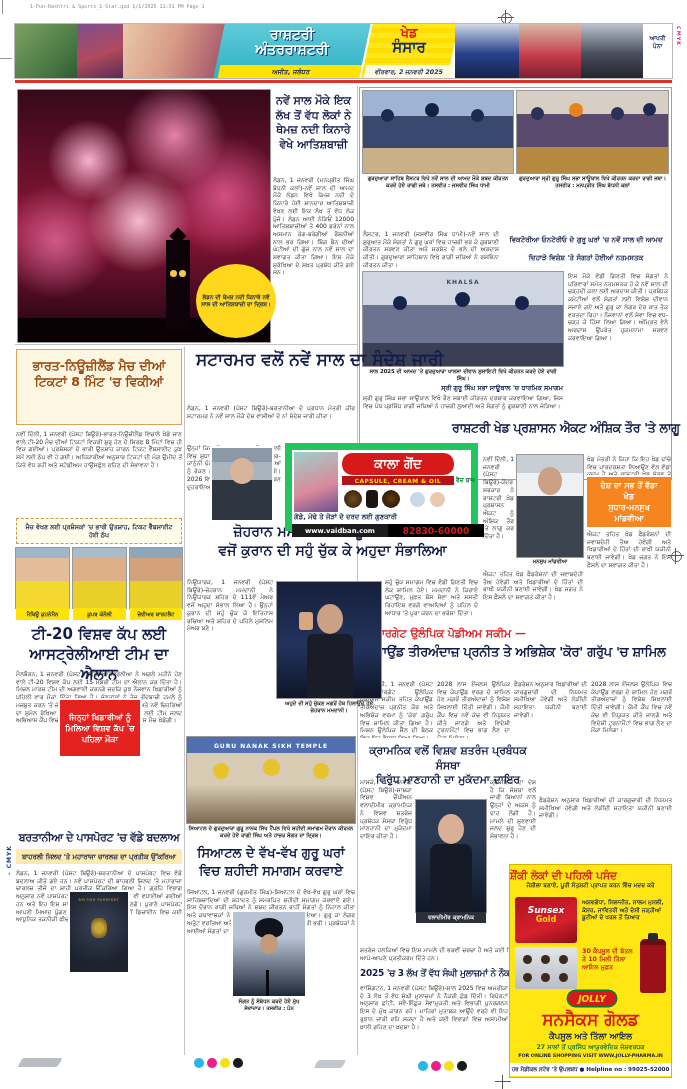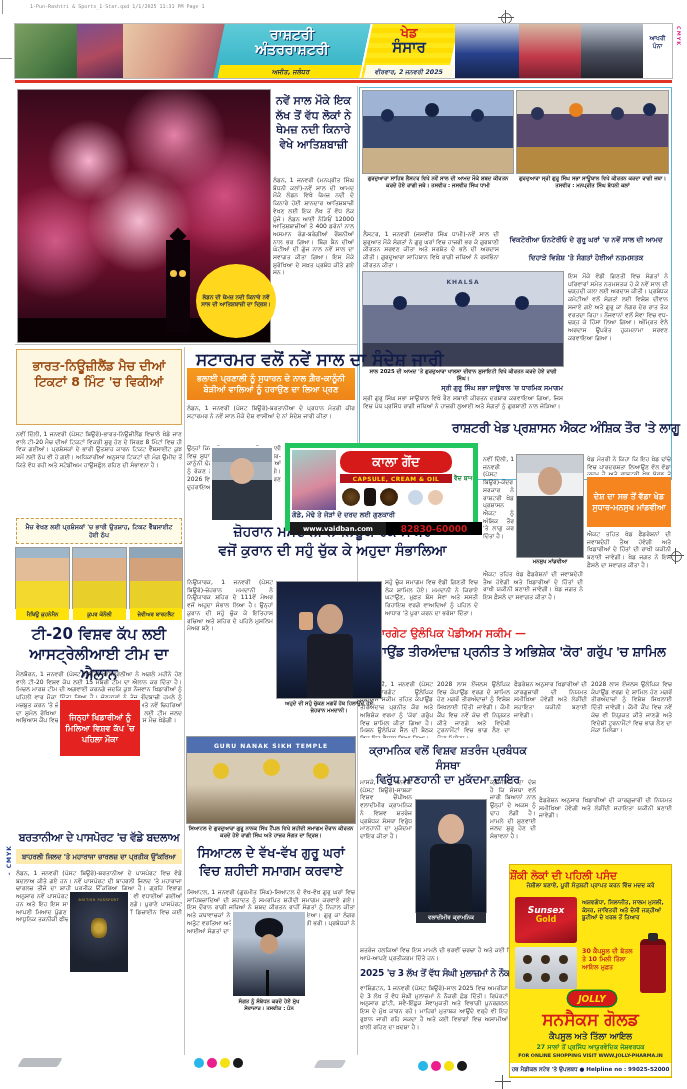--- a/index.html
+++ b/index.html
@@ -135,28 +135,27 @@
 
   <div class="abs hl nowrap" style="left:16px;top:831px;width:166px;font-size:11px;letter-spacing:-0.4px;">ਬਰਤਾਨੀਆ ਦੇ ਪਾਸਪੋਰਟ 'ਚ ਵੱਡੇ ਬਦਲਾਅ</div>
   <div class="abs centerline" style="left:16px;top:849px;width:166px;height:15px;background:#fdeab0;font-size:6.8px;font-weight:bold;color:#13214d;">ਬਾਹਰਲੀ ਜਿਲਦ 'ਤੇ ਮਹਾਰਾਜਾ ਚਾਰਲਜ਼ ਦਾ ਪ੍ਰਤੀਕ ਉੱਕਰਿਆ</div>
   <div class="abs bt" style="left:16px;top:869px;width:166px;height:182px;">ਲੰਡਨ, 1 ਜਨਵਰੀ (ਪੋਸਟ ਬਿਊਰੋ)-ਬਰਤਾਨੀਆ ਦੇ ਪਾਸਪੋਰਟ ਵਿਚ ਵੱਡੇ ਬਦਲਾਅ ਕੀਤੇ ਗਏ ਹਨ। ਨਵੇਂ ਪਾਸਪੋਰਟ ਦੀ ਬਾਹਰਲੀ ਜਿਲਦ 'ਤੇ ਮਹਾਰਾਜਾ ਚਾਰਲਜ਼ ਤੀਜੇ ਦਾ ਸ਼ਾਹੀ ਪ੍ਰਤੀਕ ਉੱਕਰਿਆ ਗਿਆ ਹੈ। ਗ੍ਰਹਿ ਵਿਭਾਗ ਅਨੁਸਾਰ ਨਵੇਂ ਪਾਸਪੋਰਟ ਵਿਚ ਸੁਰੱਖਿਆ ਵਿਸ਼ੇਸ਼ਤਾਵਾਂ ਵੀ ਵਧਾਈਆਂ ਗਈਆਂ ਹਨ ਅਤੇ ਇਹ ਇਸ ਸਾਲ ਤੋਂ ਜਾਰੀ ਹੋਣੇ ਸ਼ੁਰੂ ਹੋ ਜਾਣਗੇ। ਪੁਰਾਣੇ ਪਾਸਪੋਰਟ ਆਪਣੀ ਮਿਆਦ ਪੁੱਗਣ ਤੱਕ ਜਾਇਜ਼ ਰਹਿਣਗੇ। ਨਵੀਂ ਡਿਜ਼ਾਈਨ ਵਿਚ ਕਈ ਆਧੁਨਿਕ ਤਕਨੀਕੀ ਫੀਚਰ ਸ਼ਾਮਿਲ ਕੀਤੇ ਗਏ ਹਨ।</div>
   <div class="ph" style="left:70px;top:892px;width:58px;height:80px;background:radial-gradient(circle at 50% 40%, #3a4358, #1d222f 70%);z-index:2;box-shadow:0 0 0 2px #fff;">
     <div class="abs" style="left:0;top:6px;width:58px;text-align:center;font-size:3.5px;color:#caa63b;letter-spacing:.5px;">BRITISH PASSPORT</div>
     <div class="dot" style="left:21px;top:26px;width:16px;height:20px;background:radial-gradient(circle,#caa63b 30%,#8a6e1f 70%);border-radius:40%;"></div>
   </div>
 
   <div class="abs hl nowrap" style="left:196px;top:349px;width:168px;font-size:17px;">ਸਟਾਰਮਰ ਵਲੋਂ ਨਵੇਂ ਸਾਲ ਦਾ ਸੰਦੇਸ਼ ਜਾਰੀ</div>
-  <div class="abs centerline" style="left:187px;top:368px;width:168px;height:32px;background:linear-gradient(180deg,#f59a1f,#ef8418);color:#fff;font-size:8.3px;font-weight:bold;text-align:center;line-height:11px;padding:2px 4px;box-sizing:border-box;">ਭਲਾਈ ਪ੍ਰਣਾਲੀ ਨੂੰ ਸੁਧਾਰਨ ਦੇ ਨਾਲ ਗ਼ੈਰ-ਕਾਨੂੰਨੀ ਬੇੜੀਆਂ ਵਾਲਿਆਂ ਨੂੰ ਹਰਾਉਣ ਦਾ ਲਿਆ ਪ੍ਰਣ</div>
   <div class="abs bt" style="left:187px;top:404px;width:168px;height:38px;">ਲੰਡਨ, 1 ਜਨਵਰੀ (ਪੋਸਟ ਬਿਊਰੋ)-ਬਰਤਾਨੀਆ ਦੇ ਪ੍ਰਧਾਨ ਮੰਤਰੀ ਕੀਰ ਸਟਾਰਮਰ ਨੇ ਨਵੇਂ ਸਾਲ ਮੌਕੇ ਦੇਸ਼ ਵਾਸੀਆਂ ਦੇ ਨਾਂ ਸੰਦੇਸ਼ ਜਾਰੀ ਕੀਤਾ।</div>
   <div class="abs bt" style="left:187px;top:444px;width:94px;height:86px;">ਉਨ੍ਹਾਂ ਕਿਹਾ ਕਿ ਸਰਕਾਰ ਭਲਾਈ ਪ੍ਰਣਾਲੀ ਵਿਚ ਸੁਧਾਰ ਲਈ ਵਚਨਬੱਧ ਹੈ ਅਤੇ ਗ਼ੈਰ-ਕਾਨੂੰਨੀ ਢੰਗ ਨਾਲ ਆਉਣ ਵਾਲੀਆਂ ਬੇੜੀਆਂ ਨੂੰ ਰੋਕਣ ਲਈ ਸਖ਼ਤ ਕਦਮ ਚੁੱਕੇ ਜਾਣਗੇ। 2026 ਵਿਚ ਦੇਸ਼ ਨੂੰ ਅੱਗੇ ਲਿਜਾਣ ਦਾ ਪ੍ਰਣ ਦੁਹਰਾਇਆ ਗਿਆ।</div>
   <div class="ph" style="left:212px;top:448px;width:60px;height:72px;background:linear-gradient(180deg,#8a98a8 0 20%,#aab4be 20% 45%,#2e3642 45% 100%);z-index:2;box-shadow:0 0 0 2px #fff;">
     <div class="dot" style="left:18px;top:10px;width:24px;height:26px;background:#d8b49a;"></div>
   </div>
 
-  <div class="abs" style="left:285px;top:443px;width:193px;height:88px;background:#fff;border:5px solid #22c55e;box-sizing:border-box;z-index:2;">
+  <div class="abs" style="left:285px;top:443px;width:193px;height:88px;background:#fff;border:7px solid #22c55e;box-sizing:border-box;z-index:2;">
     <div class="abs" style="left:2px;top:2px;width:44px;height:60px;background:linear-gradient(160deg,#9fd0c8,#d9899c 60%,#6a4e8f);"></div>
     <div class="abs centerline" style="left:50px;top:3px;width:112px;height:22px;background:#d61a1a;border-radius:10px;color:#fff;font-size:13px;font-weight:bold;">ਕਾਲਾ ਗੋਂਦ</div>
     <div class="abs centerline" style="left:50px;top:26px;width:112px;height:9px;background:#b5121a;color:#ffe200;font-size:5.8px;font-weight:bold;letter-spacing:.5px;">CAPSULE, CREAM &amp; OIL</div>
     <div class="abs" style="left:164px;top:26px;width:26px;height:12px;font-size:6px;font-weight:bold;color:#0a7a2f;">ਵੈਦ ਬਾन</div>
     <div class="dot" style="left:52px;top:40px;width:18px;height:18px;background:radial-gradient(circle,#6e4a1f,#2e1c08);"></div>
     <div class="dot" style="left:74px;top:40px;width:12px;height:18px;border-radius:4px;background:#1c1410;"></div>
     <div class="dot" style="left:90px;top:40px;width:18px;height:18px;background:radial-gradient(circle,#5e3a14,#241204);"></div>
     <div class="dot" style="left:118px;top:42px;width:15px;height:15px;background:#c9d8e8;"></div>
     <div class="dot" style="left:138px;top:42px;width:15px;height:15px;background:#e8c9b0;"></div>
     <div class="abs nowrap" style="left:2px;top:63px;width:130px;font-size:6.8px;font-weight:bold;color:#13214d;">ਗੋਡੇ, ਮੋਢੇ ਤੇ ਜੋੜਾਂ ਦੇ ਦਰਦ ਲਈ ਗੁਣਕਾਰੀ</div>
@@ -164,21 +163,21 @@
     <div class="abs centerline" style="left:96px;top:74px;width:96px;height:13px;background:#000000;color:#d61a1a;font-size:9px;font-weight:bold;">82830-60000</div>
   </div>
 
   <div class="abs hl nowrap" style="left:452px;top:420px;width:220px;font-size:12.5px;letter-spacing:-0.3px;">ਰਾਸ਼ਟਰੀ ਖੇਡ ਪ੍ਰਸ਼ਾਸਨ ਐਕਟ ਅੰਸ਼ਿਕ ਤੌਰ 'ਤੇ ਲਾਗੂ</div>
   <div class="abs bt" style="left:483px;top:455px;width:31px;height:168px;">ਨਵੀਂ ਦਿੱਲੀ, 1 ਜਨਵਰੀ (ਪੋਸਟ ਬਿਊਰੋ)-ਕੇਂਦਰ ਸਰਕਾਰ ਨੇ ਰਾਸ਼ਟਰੀ ਖੇਡ ਪ੍ਰਸ਼ਾਸਨ ਐਕਟ ਨੂੰ ਅੰਸ਼ਿਕ ਤੌਰ 'ਤੇ ਲਾਗੂ ਕਰ ਦਿੱਤਾ ਹੈ।</div>
   <div class="ph" style="left:517px;top:455px;width:66px;height:102px;background:linear-gradient(180deg,#c9cdd4 0 18%,#eef0f2 18% 40%,#3c4450 40% 100%);">
     <div class="dot" style="left:21px;top:12px;width:24px;height:28px;background:#caa184;"></div>
   </div>
   <div class="abs cap" style="left:517px;top:558px;width:66px;height:8px;">ਮਨਸੁਖ ਮਾਂਡਵੀਆ</div>
   <div class="abs bt" style="left:587px;top:455px;width:84px;height:20px;">ਖੇਡ ਮੰਤਰੀ ਨੇ ਕਿਹਾ ਕਿ ਇਹ ਖੇਡ ਢਾਂਚੇ ਵਿਚ ਪਾਰਦਰਸ਼ਤਾ ਲਿਆਉਣ ਵੱਲ ਵੱਡਾ ਕਦਮ ਹੈ ਅਤੇ ਰਾਸ਼ਟਰੀ ਖੇਡ ਬੋਰਡ ਤੇ ਟ੍ਰਿਬਿਊਨਲ ਦਾ ਗਠਨ ਕੀਤਾ ਜਾਵੇਗਾ।</div>
-  <div class="abs centerline" style="left:587px;top:477px;width:84px;height:50px;background:#f6851f;color:#fff;font-size:8px;font-weight:bold;text-align:center;line-height:11px;padding:2px;box-sizing:border-box;">
+  <div class="abs centerline" style="left:587px;top:477px;width:84px;height:50px;background:#f6851f;color:#fff;font-size:8px;font-weight:bold;text-align:center;line-height:11px;padding:8px;box-sizing:border-box;">
     <div>
       <div>ਦੇਸ਼ ਦਾ ਸਭ ਤੋਂ ਵੱਡਾ ਖੇਡ</div>
       <div>ਸੁਧਾਰ-ਮਨਸੁਖ ਮਾਂਡਵੀਆ</div>
     </div>
   </div>
   <div class="abs bt" style="left:587px;top:530px;width:84px;height:93px;">ਐਕਟ ਤਹਿਤ ਖੇਡ ਫੈਡਰੇਸ਼ਨਾਂ ਦੀ ਜਵਾਬਦੇਹੀ ਤੈਅ ਹੋਵੇਗੀ ਅਤੇ ਖਿਡਾਰੀਆਂ ਦੇ ਹਿੱਤਾਂ ਦੀ ਰਾਖੀ ਯਕੀਨੀ ਬਣਾਈ ਜਾਵੇਗੀ। ਖੇਡ ਜਗਤ ਨੇ ਇਸ ਫ਼ੈਸਲੇ ਦਾ ਸਵਾਗਤ ਕੀਤਾ ਹੈ।</div>
   <div class="abs bt" style="left:483px;top:570px;width:100px;height:53px;">ਐਕਟ ਤਹਿਤ ਖੇਡ ਫੈਡਰੇਸ਼ਨਾਂ ਦੀ ਜਵਾਬਦੇਹੀ ਤੈਅ ਹੋਵੇਗੀ ਅਤੇ ਖਿਡਾਰੀਆਂ ਦੇ ਹਿੱਤਾਂ ਦੀ ਰਾਖੀ ਯਕੀਨੀ ਬਣਾਈ ਜਾਵੇਗੀ। ਖੇਡ ਜਗਤ ਨੇ ਇਸ ਫ਼ੈਸਲੇ ਦਾ ਸਵਾਗਤ ਕੀਤਾ ਹੈ।</div>
 
   <div class="abs nowrap" style="left:360px;top:627px;width:312px;font-size:11px;font-weight:bold;color:#e01f1f;text-align:left;">— ਟਾਰਗੇਟ ਉਲੰਪਿਕ ਪੋਡੀਅਮ ਸਕੀਮ —</div>
   <div class="abs hl nowrap" style="left:360px;top:644px;width:312px;font-size:13px;letter-spacing:-0.3px;">ਕੰਪਾਉਂਡ ਤੀਰਅੰਦਾਜ਼ ਪ੍ਰਨੀਤ ਤੇ ਅਭਿਸ਼ੇਕ 'ਕੋਰ' ਗਰੁੱਪ 'ਚ ਸ਼ਾਮਿਲ</div>

